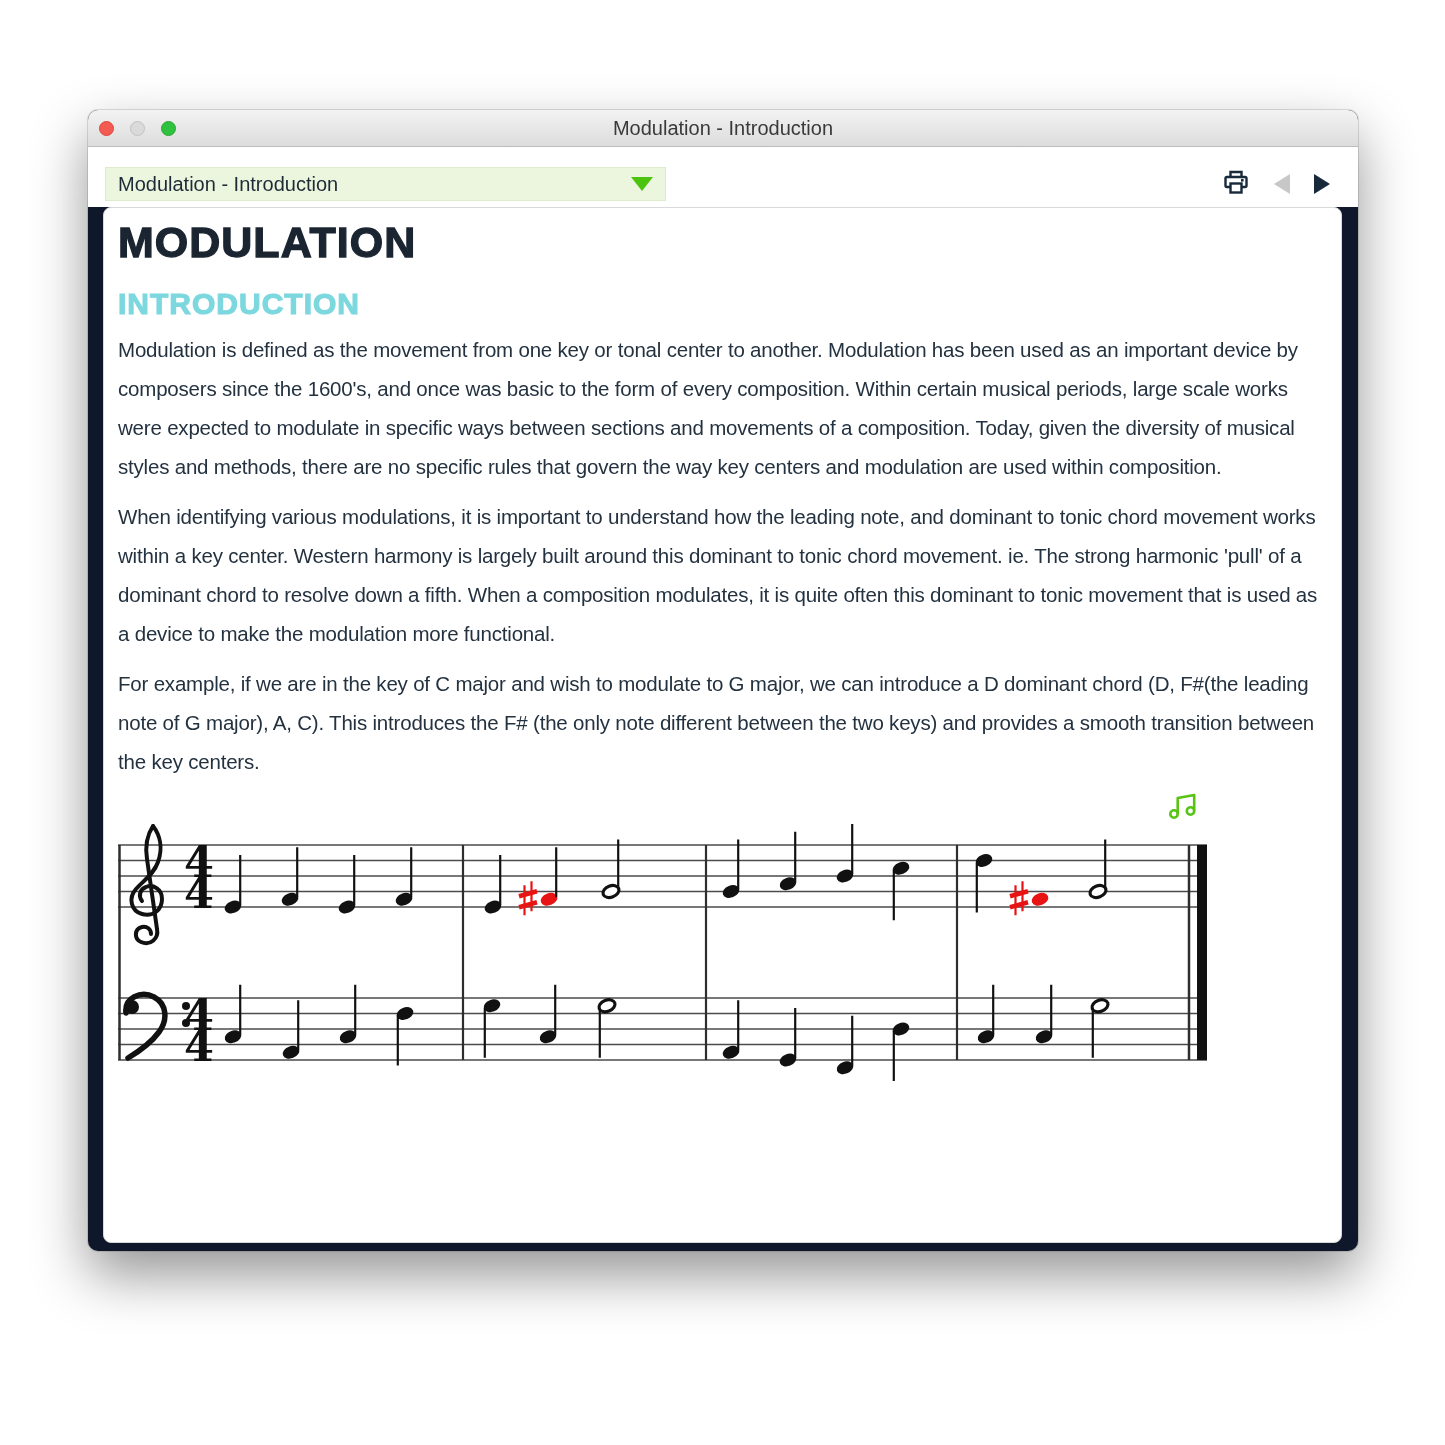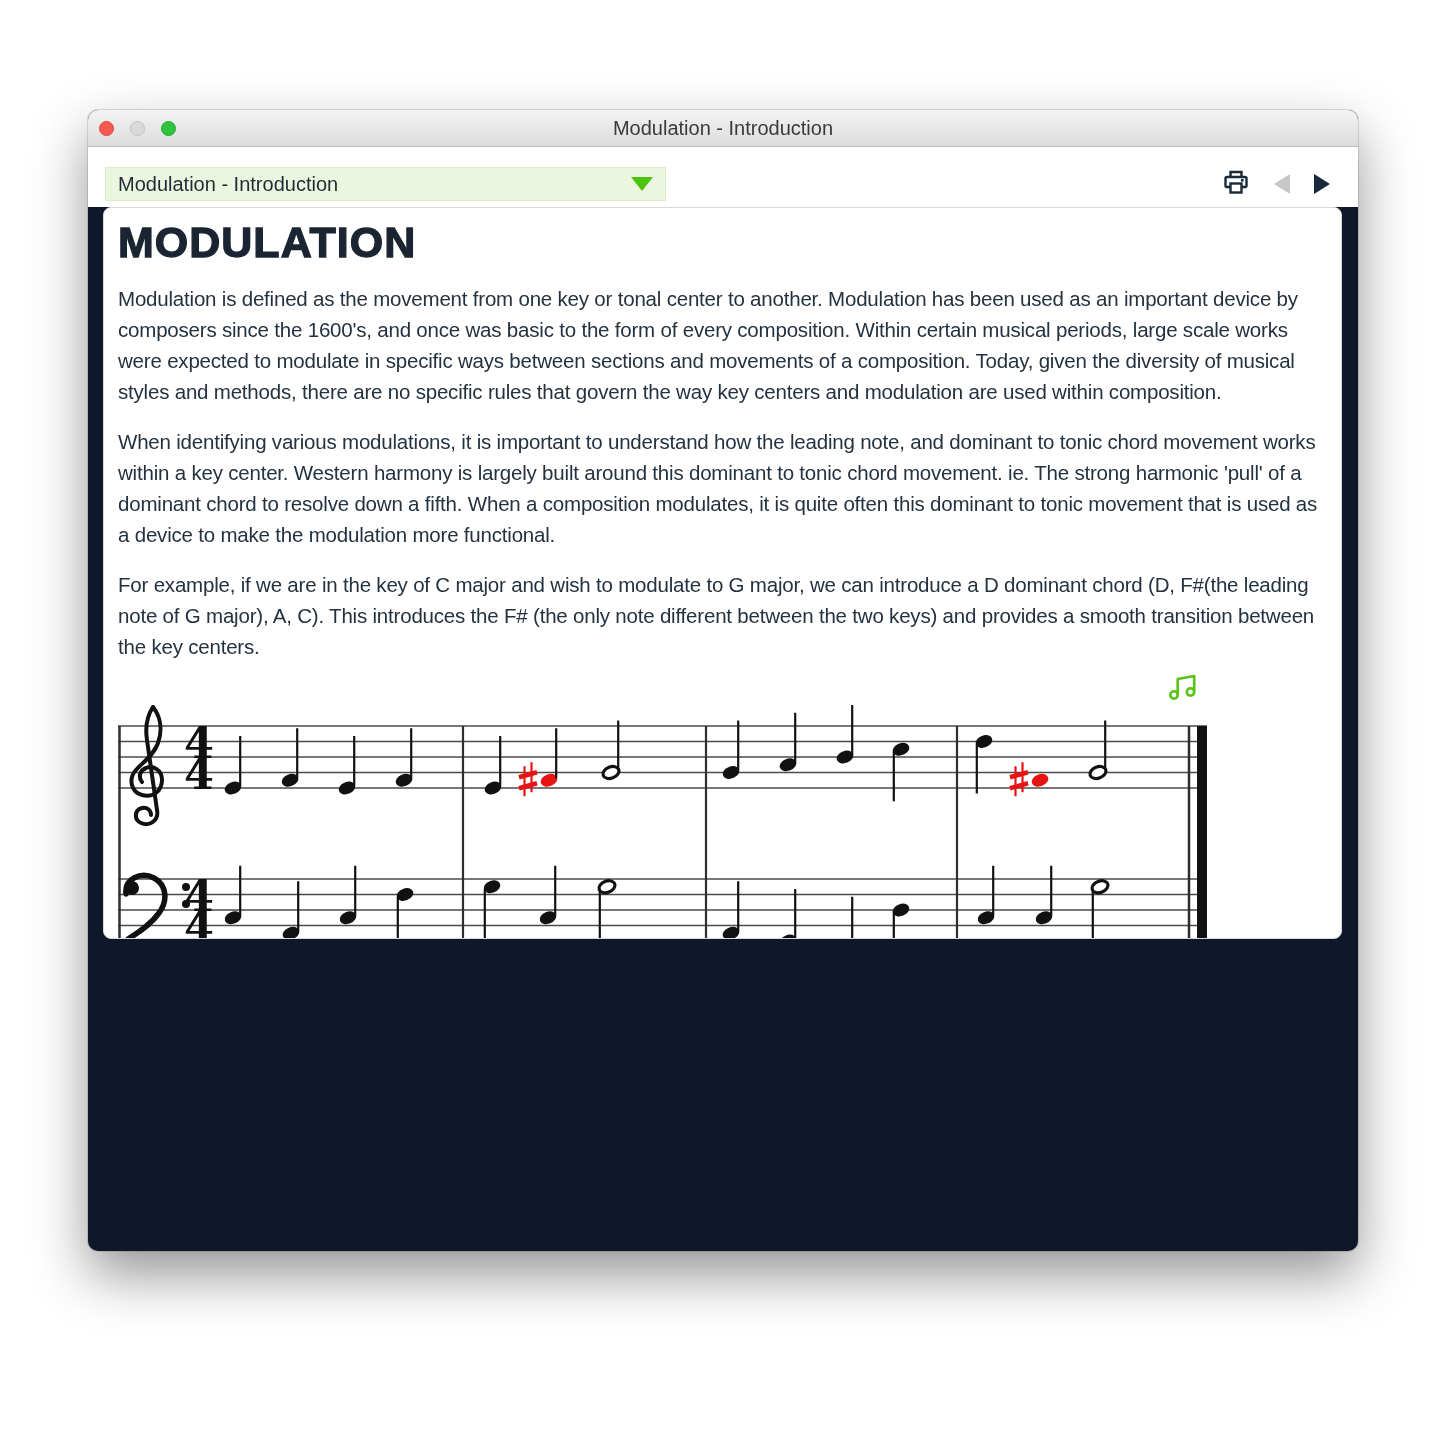--- a/index.html
+++ b/index.html
@@ -31,34 +31,34 @@
     background:#ecf6df; border:1px solid #ddeccb; display:flex; align-items:center;
     padding:0 12px; cursor:default;
   }
   .dropdown .dd-label { font-size:20px; color:#1e2b36; flex:1; }
   .dd-arrow { width:0; height:0; border-left:11px solid transparent; border-right:11px solid transparent; border-top:14px solid #4cc40f; }
   .tool-icons { position:absolute; right:28px; top:22px; display:flex; align-items:center; gap:24px; }
   .arrow-back { width:0; height:0; border-top:10px solid transparent; border-bottom:10px solid transparent; border-right:16px solid #c7c7c7; }
   .arrow-fwd  { width:0; height:0; border-top:10px solid transparent; border-bottom:10px solid transparent; border-left:16px solid #17293a; }
 
   .content {
-    position:absolute; left:15px; top:97px; width:1239px; height:732px;
+    position:absolute; left:15px; top:97px; width:1239px; height:1036px;
     background:#ffffff; border:1px solid #d9d9d9; border-radius:8px;
     padding:0 14px; overflow:hidden;
   }
   h1.doc-title {
     margin-top:13px; font-size:43px; line-height:1.0; font-weight:bold;
     letter-spacing:1px; color:#1a2531; -webkit-text-stroke:1.3px #1a2531;
   }
   h2.doc-subtitle {
     margin-top:25px; font-size:30px; line-height:1.0; font-weight:bold;
     letter-spacing:1px; color:#7cd8de; -webkit-text-stroke:1.1px #7cd8de;
   }
   p.para {
-    margin-top:19px; font-size:20.5px; line-height:31px; color:#243240;
+    margin-top:11px; font-size:20.5px; line-height:39px; color:#243240;
     letter-spacing:-0.2px; max-width:1212px;
   }
   .score-wrap { position:relative; margin-top:4px; margin-left:-10px; width:1120px; height:300px; }
   .score-wrap svg { display:block; }
 </style>
 </head>
 <body>
 
 <div class="window">
 
@@ -85,20 +85,21 @@
           <rect x="19" y="10" width="2.6" height="2.6" fill="#17293a"></rect>
         </svg>
       </span>
       <span class="arrow-back"></span>
       <span class="arrow-fwd"></span>
     </div>
   </div>
 
   <div class="content">
     <h1 class="doc-title">MODULATION</h1>
+    <h2 class="doc-subtitle">INTRODUCTION</h2>
     <p class="para">Modulation is defined as the movement from one key or tonal center to another. Modulation has been used as an important device by composers since the 1600's, and once was basic to the form of every composition. Within certain musical periods, large scale works were expected to modulate in specific ways between sections and movements of a composition. Today, given the diversity of musical styles and methods, there are no specific rules that govern the way key centers and modulation are used within composition.</p>
     <p class="para">When identifying various modulations, it is important to understand how the leading note, and dominant to tonic chord movement works within a key center. Western harmony is largely built around this dominant to tonic chord movement. ie. The strong harmonic 'pull' of a dominant chord to resolve down a fifth. When a composition modulates, it is quite often this dominant to tonic movement that is used as a device to make the modulation more functional.</p>
     <p class="para">For example, if we are in the key of C major and wish to modulate to G major, we can introduce a D dominant chord (D, F#(the leading note of G major), A, C). This introduces the F# (the only note different between the two keys) and provides a smooth transition between the key centers.</p>
 
     <div class="score-wrap">
       <svg id="score-svg" width="1120" height="300" viewBox="108 772 1120 300">
           <line x1="118" x2="1207" y1="832" y2="832" stroke="#4b4b4b" stroke-width="1.5"></line>
           <line x1="118" x2="1207" y1="847.5" y2="847.5" stroke="#4b4b4b" stroke-width="1.5"></line>
           <line x1="118" x2="1207" y1="863" y2="863" stroke="#4b4b4b" stroke-width="1.5"></line>
           <line x1="118" x2="1207" y1="878.5" y2="878.5" stroke="#4b4b4b" stroke-width="1.5"></line>

